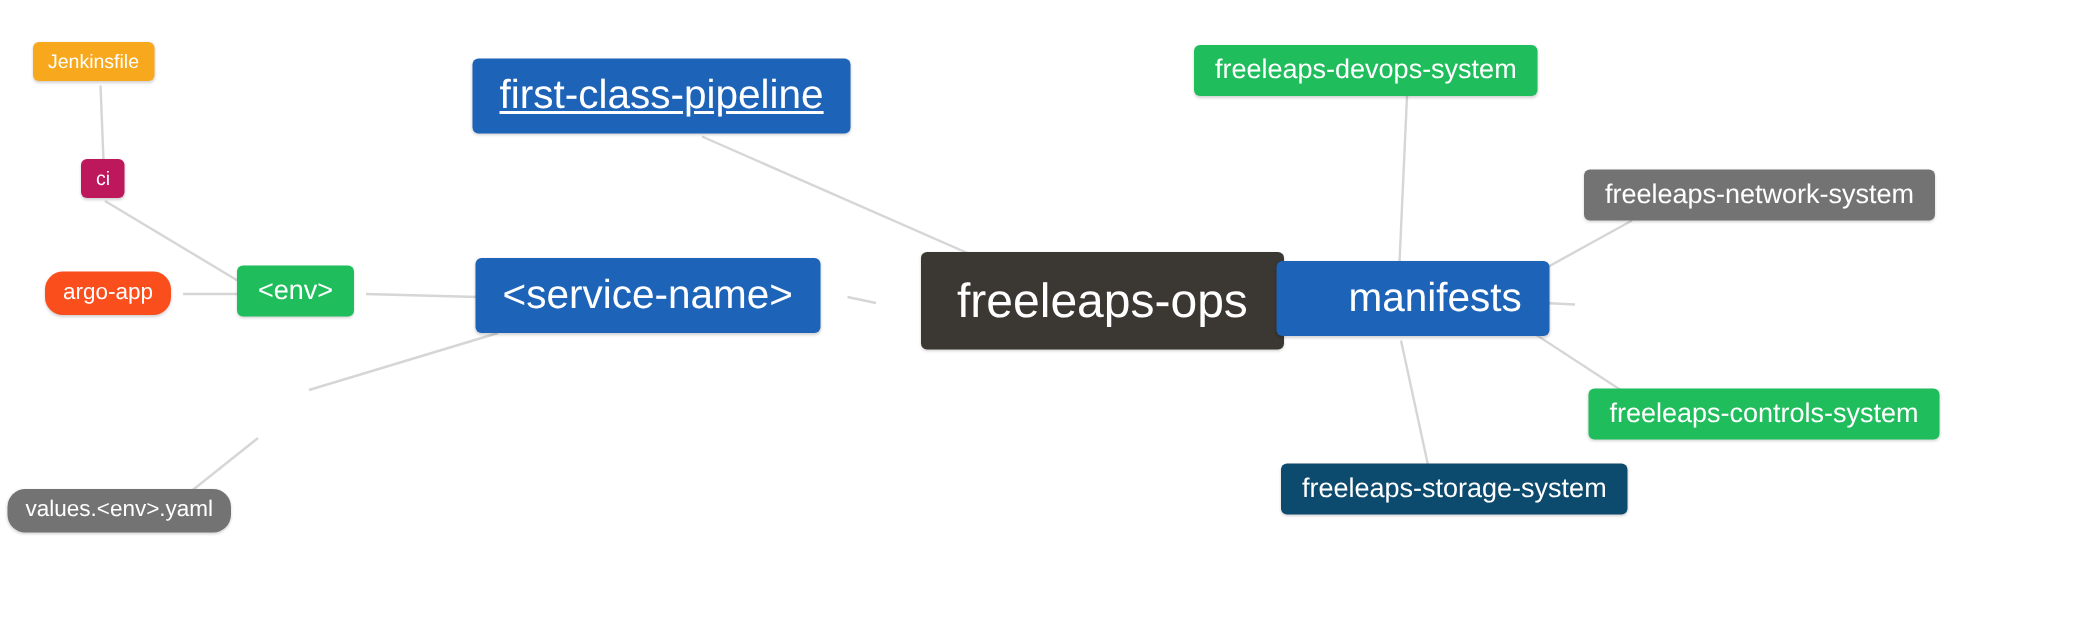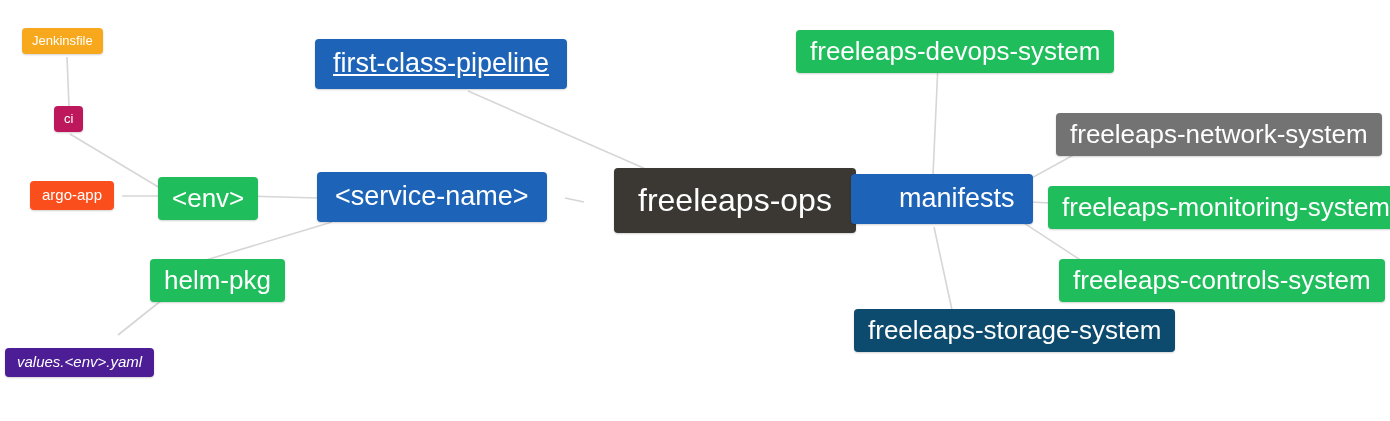--- a/index.html
+++ b/index.html
@@ -19,22 +19,22 @@
     border-radius:4px;
     display:inline-flex;
     align-items:center;
     justify-content:center;
     white-space:nowrap;
     box-shadow:0 1px 2px rgba(0,0,0,0.18);
     cursor:pointer;
     line-height:1.1;
   }
   .sz-xs{font-size:13px;padding:6px 10px;}
-  .sz-sm{font-size:15px;padding:6px 12px;}
-  .sz-md{font-size:26px;padding:7px 14px;}
+  .sz-sm{font-size:15px;padding:6px 12px;border-radius:12px;}
+  .sz-md{font-size:18px;padding:7px 14px;}
   .sz-lg{font-size:27px;padding:10px 18px;}
   .sz-xl{font-size:32px;padding:15px 24px;}
 </style>
 </head>
 <body>
 
 <div id="canvas">
 
   <svg id="edges" viewBox="0 0 1390 421">
     <line class="edge-line" x1="67" y1="57" x2="69" y2="107" style="stroke: rgb(214, 214, 214);"></line>
@@ -54,21 +54,19 @@
   </svg>
 
   <div class="node sz-xs" style="left: 22px; top: 28px; background: rgb(248, 168, 28);">Jenkinsfile</div>
   <div class="node sz-xs" style="left: 54px; top: 106px; background: #be185d;">ci</div>
   <div class="node sz-sm" style="left: 30px; top: 181px; background: rgb(251, 78, 29);">argo-app</div>
   <div class="node sz-md" style="left: 158px; top: 177px; background: rgb(31, 189, 92);">&lt;env&gt;</div>
   <div class="node sz-lg" style="left: 317px; top: 172px; background: rgb(29, 99, 184); text-align: right;">&lt;service-name&gt;</div>
   <div class="node sz-lg" style="left: 315px; top: 39px; background: rgb(29, 99, 184); text-decoration: underline;">first-class-pipeline</div>
   <div class="node sz-xl" style="left: 582px; top: 168px; background: rgb(59, 55, 51); margin-left: 32px;">freeleaps-ops</div>
   <div class="node sz-lg" style="left: 851px; top: 174px; background: rgb(29, 99, 184); padding-left: 48px;">manifests</div>
-  <div class="node sz-md" style="left: 150px; top: 259px; background: rgb(31, 189, 92);">helm-pkg</div>
-  <div class="node sz-sm" style="left: 5px; top: 348px; background: #4c1d95; font-style: italic;">values.&lt;env&gt;.yaml</div>
+  <div class="node sz-sm" style="left: 5px; top: 326px; background: #737373;">values.&lt;env&gt;.yaml</div>
   <div class="node sz-md" style="left: 796px; top: 30px; background: rgb(31, 189, 92);">freeleaps-devops-system</div>
   <div class="node sz-md" style="left: 1056px; top: 113px; background: #737373;">freeleaps-network-system</div>
-  <div class="node sz-md" style="left: 1048px; top: 186px; background: rgb(31, 189, 92);">freeleaps-monitoring-system</div>
   <div class="node sz-md" style="left: 1059px; top: 259px; background: rgb(31, 189, 92); text-align: right;">freeleaps-controls-system</div>
   <div class="node sz-md" style="left: 818px; top: 309px; background: #0c4a6e; margin-left: 36px;">freeleaps-storage-system</div>
 
 </div>
 
 </body></html>

